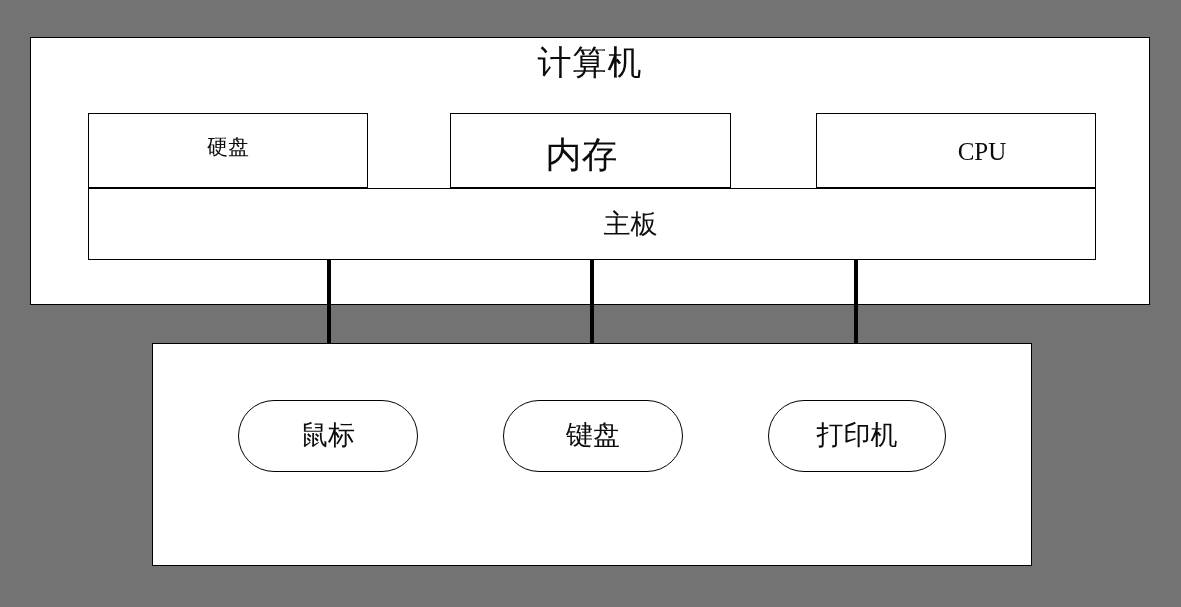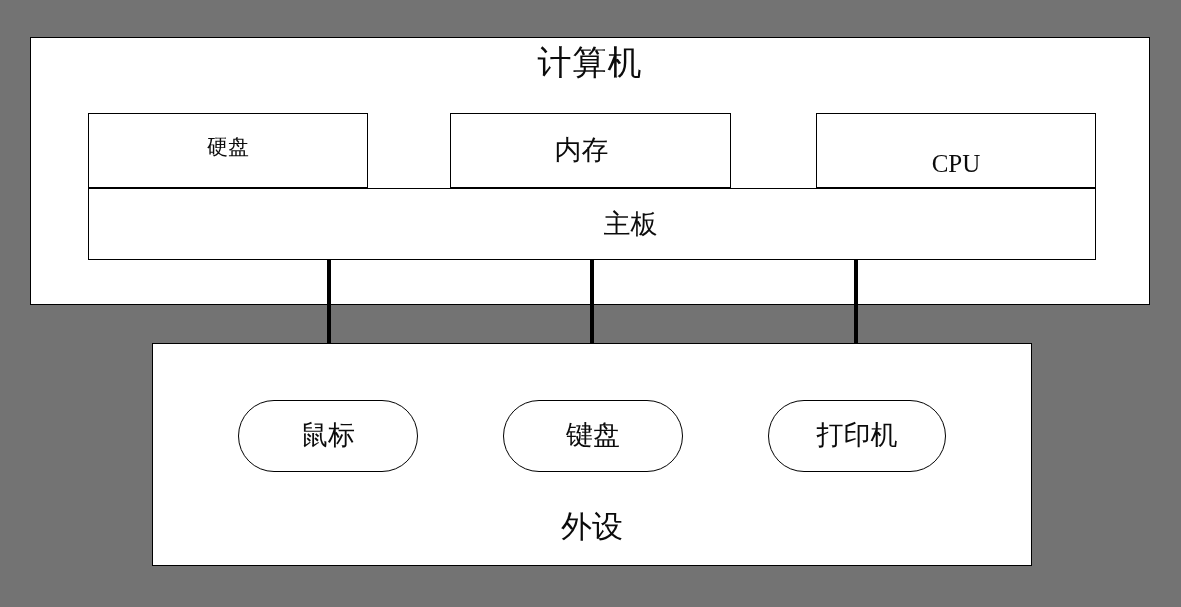--- a/index.html
+++ b/index.html
@@ -45,22 +45,22 @@
     font-size: 34px;
     letter-spacing: 1px;
   }
   
   #disk-box   { left: 88px;  top: 113px; width: 280px; height: 75px; }
   #memory-box { left: 450px; top: 113px; width: 281px; height: 75px; }
   #cpu-box    { left: 816px; top: 113px; width: 280px; height: 75px; }
   #mainboard-box { left: 88px; top: 188px; width: 1008px; height: 72px; }
 
   #disk-label   { left: 88px;  top: 137px; width: 280px; font-size: 21px; }
-  #memory-label { left: 450px; top: 137px; width: 263px; font-size: 27px; }
-  #cpu-label    { left: 816px; top: 151px; width: 280px; font-size: 25px;
+  #memory-label { left: 450px; top: 137px; width: 263px; font-size: 36px; }
+  #cpu-label    { left: 816px; top: 139px; width: 332px; font-size: 25px;
                   font-family: "Liberation Serif","DejaVu Serif",serif; }
   #mainboard-label { left: 88px; top: 211px; width: 1085px; font-size: 27px; }
 
   
   .connector {
     position: absolute;
     width: 4px;
     background: #000000;
     top: 259px;
     height: 144px;
@@ -148,16 +148,15 @@
   <div class="pill" id="mouse-pill">
     <span>鼠标</span>
   </div>
   <div class="pill" id="keyboard-pill">
     <span>键盘</span>
   </div>
   <div class="pill" id="printer-pill">
     <span>打印机</span>
   </div>
 
-  <div class="label" id="peripherals-label">外设</div>
 
 
 </div>
 
 </body></html>

